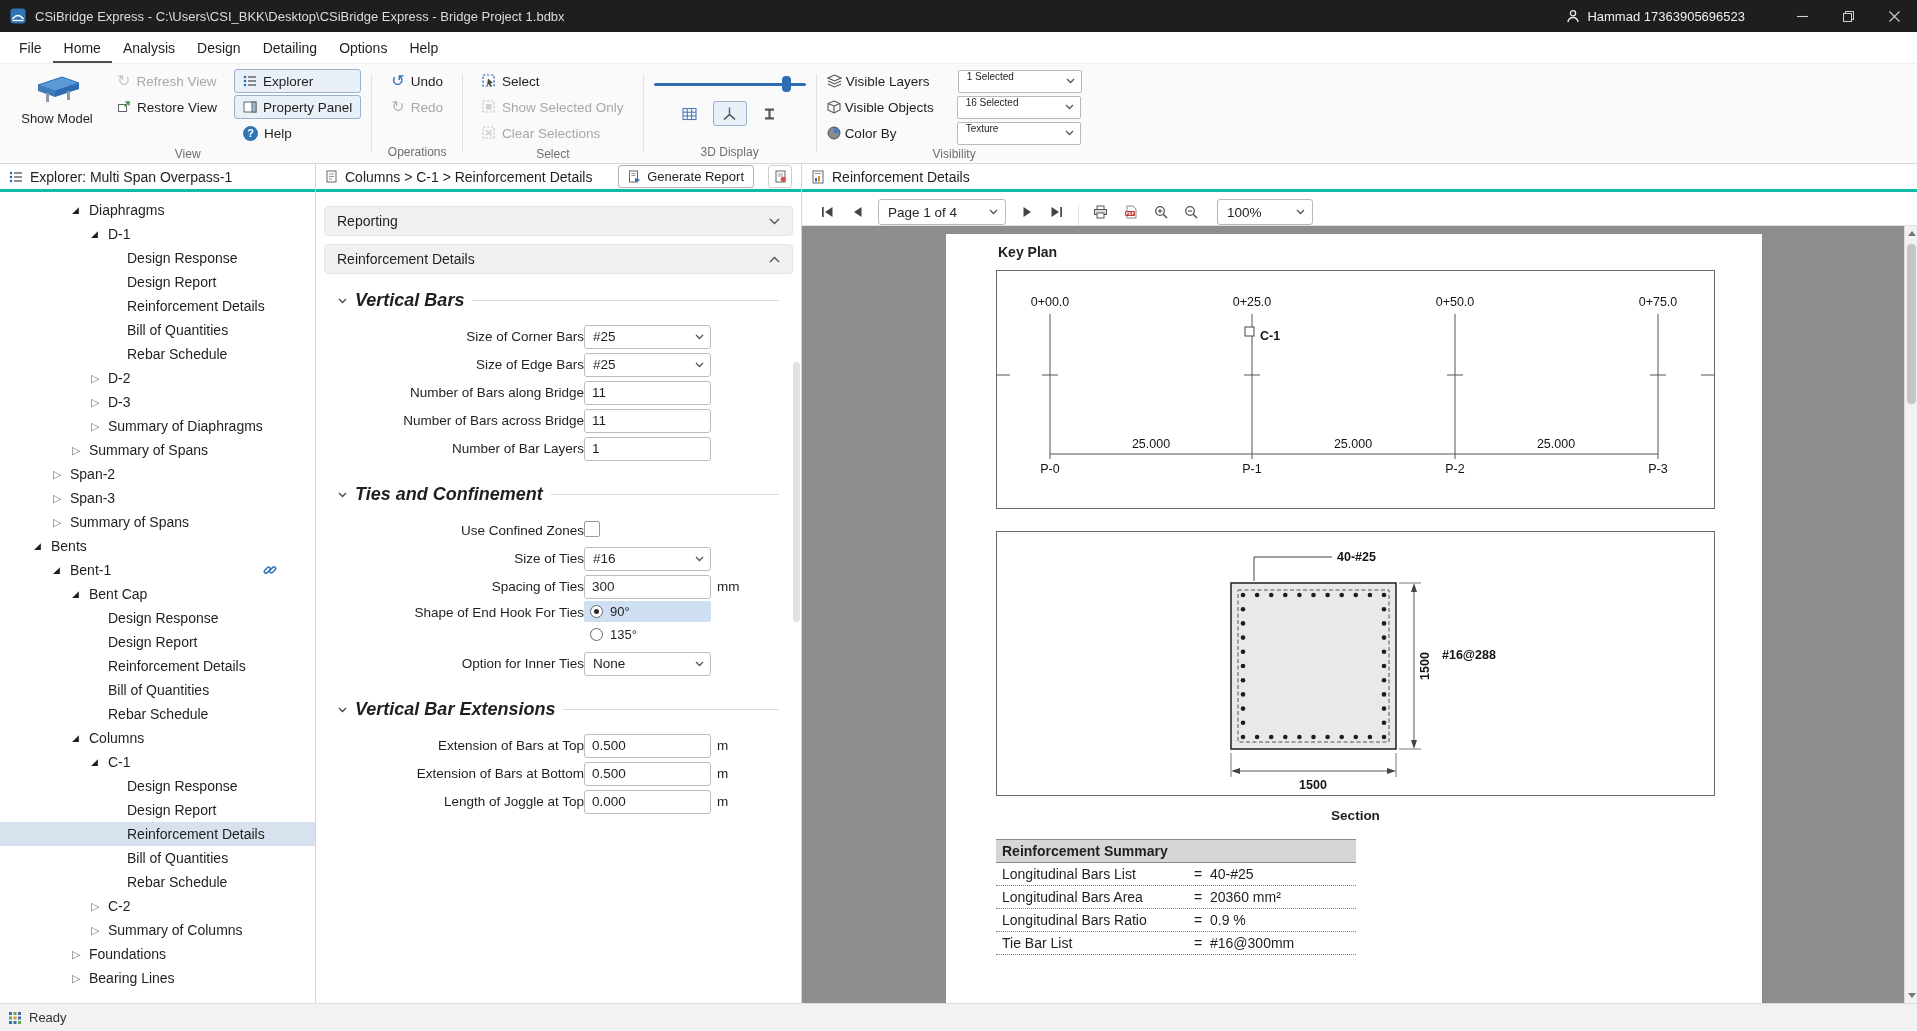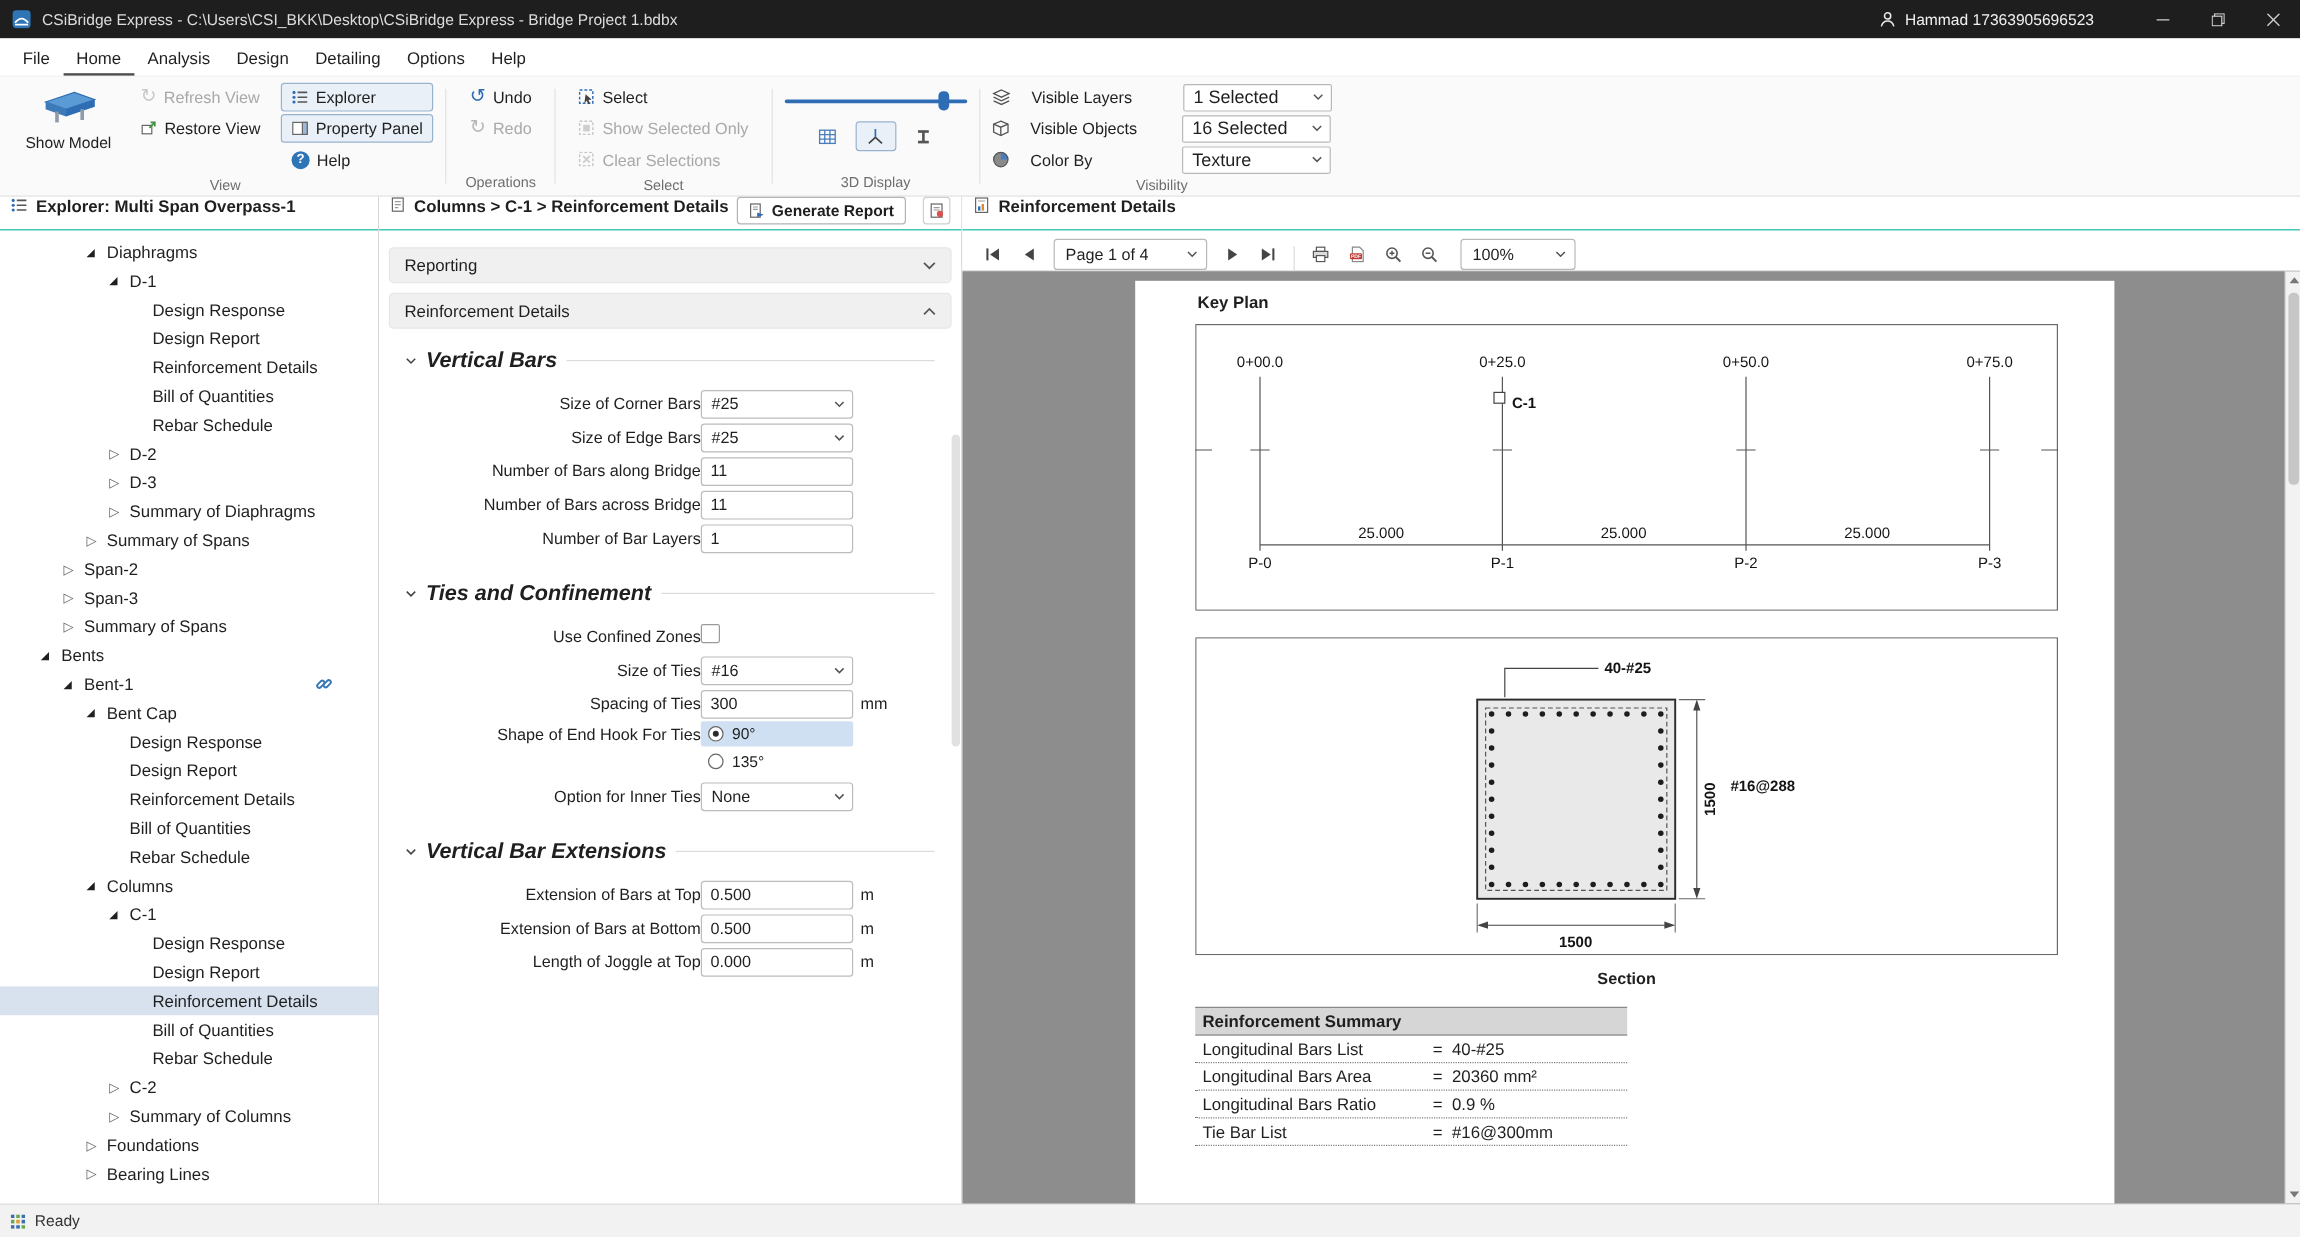--- a/index.html
+++ b/index.html
@@ -40,30 +40,30 @@
     font-size:13px; padding-top:3px;text-align:center; }
   .helpicon { width:15px; height:15px; border-radius:50%; background:#2e75b6; color:#fff;
     font-size:11px; font-weight:bold; display:inline-flex; align-items:center; justify-content:center; }
   .slider { position:relative; width:152px; height:18px; margin-top:6px; }
   .slider .track { position:absolute; left:0; right:0; top:8px; height:3px; background:#2e6db4; border-radius:2px; }
   .slider .handle { position:absolute; top:1px; left:128px; width:9px; height:16px; background:#2e6db4; border-radius:4px; }
   .d3btns { display:flex; gap:6px; margin-top:8px; }
   .d3btn { width:34px; height:25px; border:1px solid transparent; border-radius:3px;
     display:flex; align-items:center; justify-content:center; }
   .d3btn.toggled { background:#e9f0f8; border-color:#99b3cf; }
-  .visrow { display:flex; align-items:center; gap:18px; height:24px; }
+  .visrow { display:flex; align-items:center; gap:4px; height:24px; }
   .visrow .vlabel { width:108px; font-size:13.5px; }
   .dropdown { position:relative; width:124px; height:23px; border:1px solid #b9b9b9; border-radius:2px;
-    background:#fff; font-size:15px; display:flex; align-items:center; padding:0 30px 0 8px; }
+    background:#fff; font-size:10px; display:flex; align-items:flex-start; padding:0 30px 0 8px; }
   .dropdown .chev, .selectbox .chev { position:absolute; right:6px; top:50%; transform:translateY(-50%); display:inline-flex; }
 
   
   .content { flex:1; display:flex; min-height:0; }
-  .panel-header { height:28px; flex:0 0 auto; display:flex; align-items:flex-start; gap:7px;
-    padding:0 9px; border-bottom:1px solid #14b8a6; font-size:14px; background:#fff;font-weight:bold; }
+  .panel-header { height:28px; flex:0 0 auto; display:flex; align-items:center; gap:7px;
+    padding:0 9px; border-bottom:3px solid #14b8a6; font-size:14px; background:#fff; }
 
   
   .explorer { width:316px; flex:0 0 auto; border-right:1px solid #d5d5d5; display:flex; flex-direction:column; background:#fff; }
   .tree { flex:1; position:relative; overflow:hidden; padding-top:6px; font-size:14px; }
   .tree-row { height:24px; display:flex; align-items:center; white-space:nowrap; }
   .tree-row.selected { background:#d8e2ee; }
   .tree-arrow { width:17px; flex:0 0 auto; text-align:left; }
   .tree-arrow.expanded { font-size:9px; color:#1f1f1f; }
   .tree-arrow.collapsed { font-size:11px; color:#6a6a6a; }
   .tree-link { margin-left:auto; margin-right:38px; display:inline-flex; }

